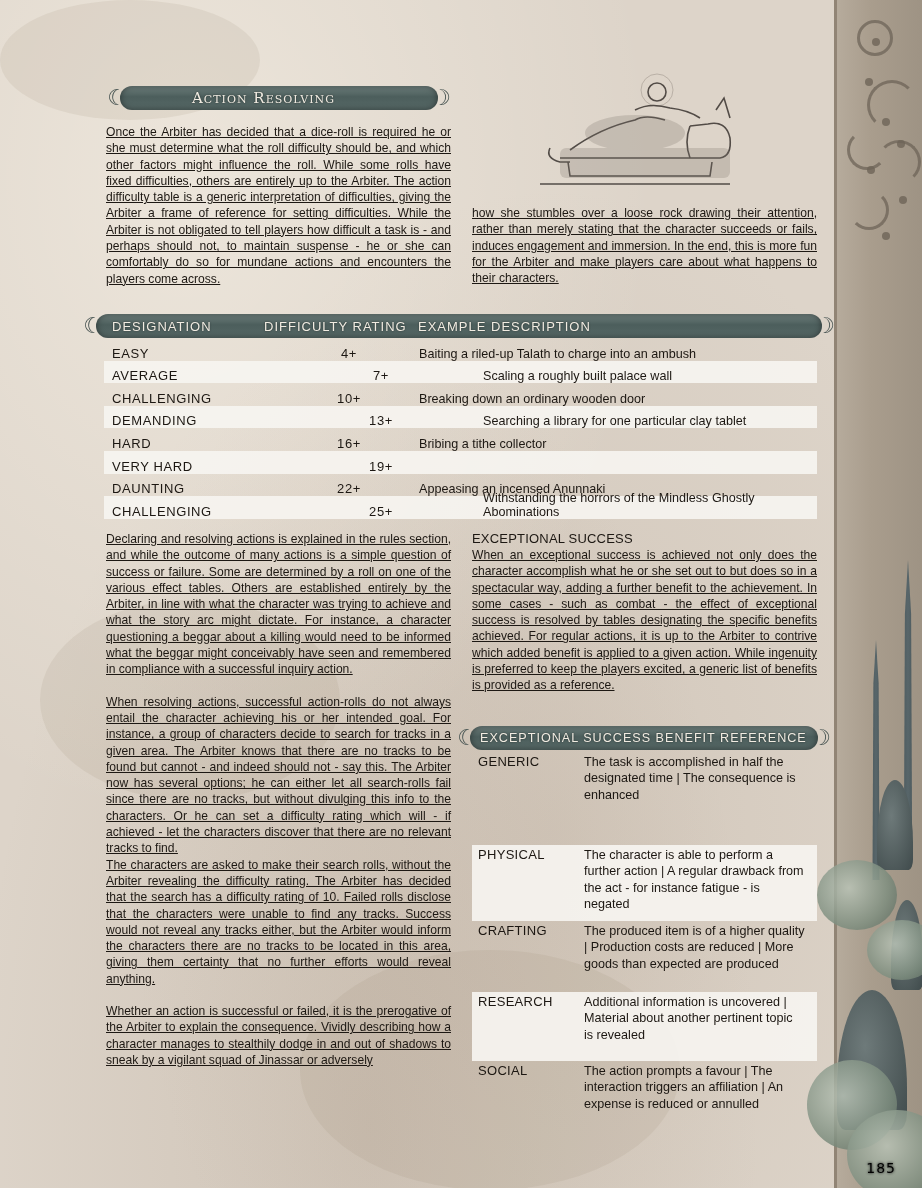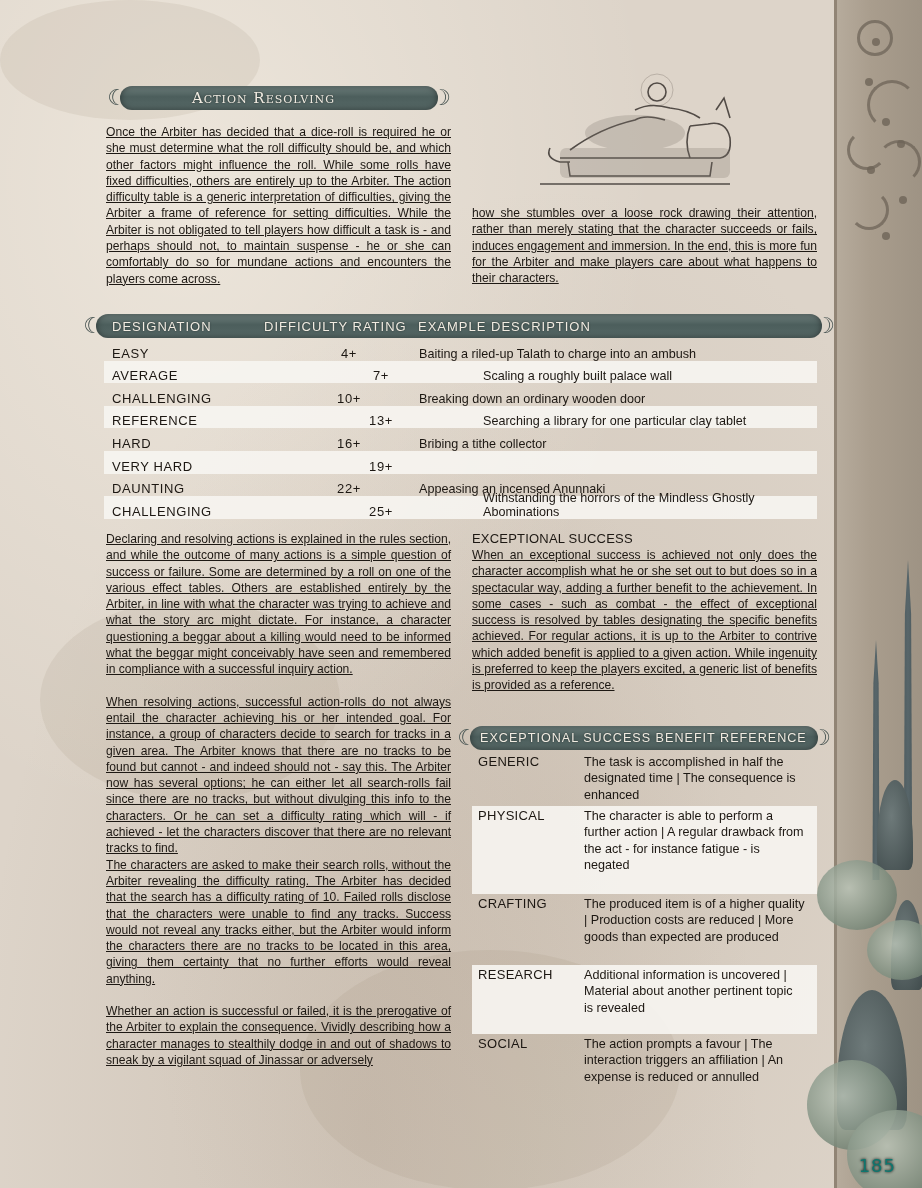--- a/index.html
+++ b/index.html
@@ -86,22 +86,22 @@
   .diff-row .c3 { flex: 1; padding-left: 5px; font-size: 12.6px; }
 
   
   .ben-table { position: absolute; left: 472px; top: 752px; width: 345px; }
   .ben-row { display: flex; padding: 2px 0 2px 0; font-family: "Liberation Sans", sans-serif; }
   .ben-row.alt { background: rgba(246,244,240,0.92); }
   .ben-row .k { width: 112px; padding-left: 6px; font-size: 13px; letter-spacing: 0.3px; padding-top: 0px; }
   .ben-row .v { flex: 1; font-size: 12.6px; line-height: 16.3px; padding-right: 12px; }
 
   .page-number {
-    position: absolute; right: 26px; bottom: 12px; color: #0f766e;
-    font-size: 18px; font-family: "DejaVu Sans", sans-serif; letter-spacing: 1px;
+    position: absolute; right: 26px; bottom: 12px; color: #000000;
+    font-size: 14px; font-family: "DejaVu Sans", sans-serif; letter-spacing: 1px;
     text-shadow: 0 0 3px #000;
   }
 
   .illustration { position: absolute; left: 540px; top: 58px; width: 200px; height: 140px; }
 </style>
 </head>
 <body>
 
 <div class="page-stain" style="left:40px;top:600px;width:300px;height:200px;"></div>
 <div class="page-stain" style="left:300px;top:950px;width:380px;height:240px;"></div>
@@ -185,21 +185,21 @@
     <span class="c1">AVERAGE</span>
     <span class="c2">7+</span>
     <span class="c3">Scaling a roughly built palace wall</span>
   </div>
   <div class="diff-row">
     <span class="c1">CHALLENGING</span>
     <span class="c2">10+</span>
     <span class="c3">Breaking down an ordinary wooden door</span>
   </div>
   <div class="diff-row alt">
-    <span class="c1">REFERENCE</span>
+    <span class="c1">DEMANDING</span>
     <span class="c2">13+</span>
     <span class="c3">Searching a library for one particular clay tablet</span>
   </div>
   <div class="diff-row">
     <span class="c1">HARD</span>
     <span class="c2">16+</span>
     <span class="c3">Bribing a tithe collector</span>
   </div>
   <div class="diff-row alt">
     <span class="c1">VERY HARD</span>
@@ -233,21 +233,21 @@
   <span class="cap left">☾</span>
   <span class="banner-title" style="margin-left:10px;font-size:12.6px;font-family:'Liberation Sans',sans-serif;">EXCEPTIONAL SUCCESS BENEFIT REFERENCE</span>
   <span class="cap right">☽</span>
 </div>
 
 <div class="ben-table">
   <div class="ben-row" style="height:54px;">
     <span class="k">GENERIC</span>
     <span class="v">The task is accomplished in half the designated time | The consequence is enhanced</span>
   </div>
-  <div class="ben-row alt" style="height:88px;">
+  <div class="ben-row alt" style="height:76px;margin-top:39px;">
     <span class="k">PHYSICAL</span>
     <span class="v">The character is able to perform a further action | A regular drawback from the act - for instance fatigue - is negated</span>
   </div>
   <div class="ben-row" style="height:71px;">
     <span class="k">CRAFTING</span>
     <span class="v">The produced item is of a higher quality | Production costs are reduced | More goods than expected are produced</span>
   </div>
   <div class="ben-row alt" style="height:69px;">
     <span class="k">RESEARCH</span>
     <span class="v">Additional information is uncovered | Material about another pertinent topic is revealed</span>

